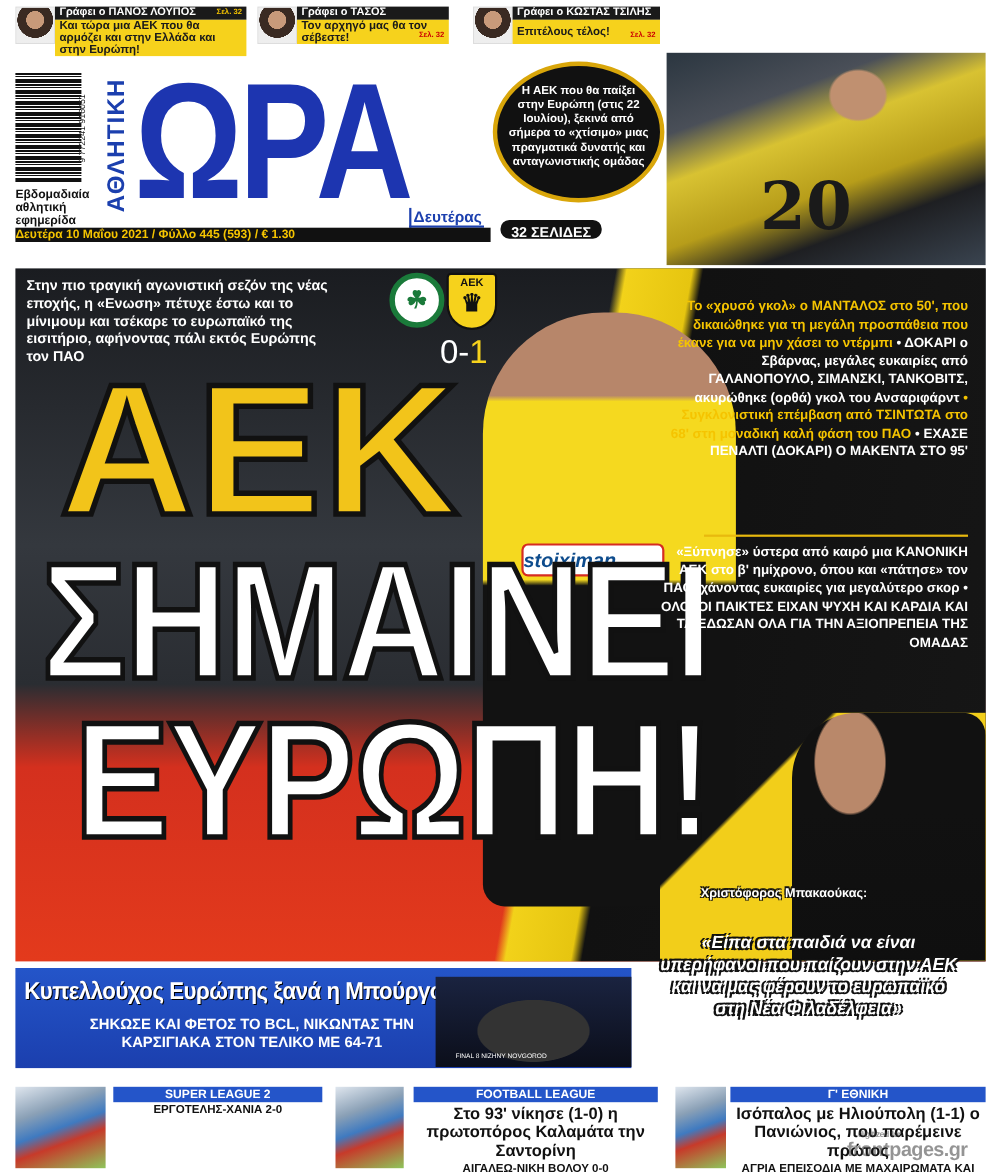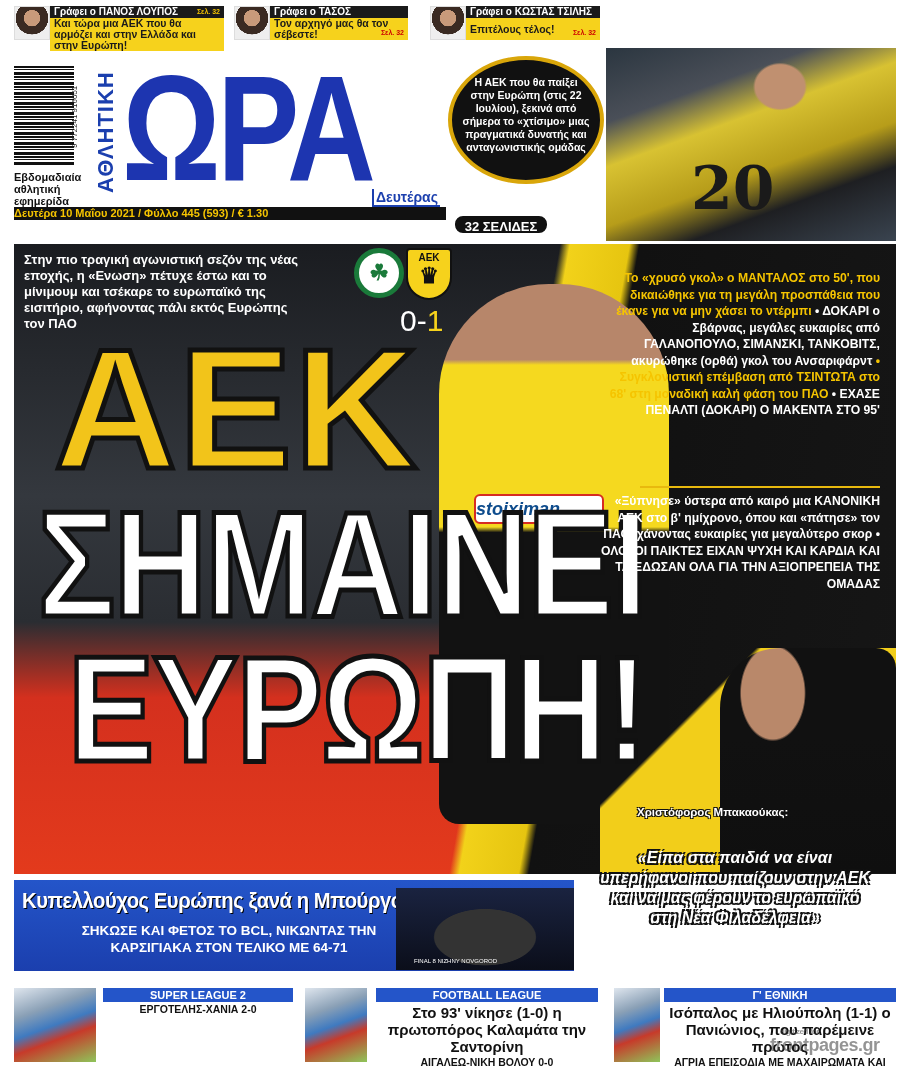--- a/index.html
+++ b/index.html
@@ -19,21 +19,21 @@
   .barcode { position: absolute; left: 14px; top: 66px; width: 60px; height: 100px;
     background: repeating-linear-gradient(180deg, #111 0 2px, #fff 2px 3px, #111 3px 4px, #fff 4px 6px, #111 6px 9px, #fff 9px 10px); }
   .barcode-num { position: absolute; left: 70px; top: 62px; writing-mode: vertical-rl; transform: rotate(180deg); font-size: 8px; color: #222; height: 110px; text-align: center; }
   .tagline { position: absolute; left: 14px; top: 171px; font-size: 11px; font-weight: bold; line-height: 12px; color: #111; width: 70px; }
   .athlitiki { position: absolute; left: 93px; top: 60px; writing-mode: vertical-rl; transform: rotate(180deg); font-size: 22px; font-weight: bold; color: #1b3fae; height: 145px; text-align: center; letter-spacing: 1px; }
   .logo { position: absolute; left: 122px; top: 48px; font-size: 150px; font-weight: bold; color: #1d35b0; line-height: 160px; letter-spacing: -4px; transform: scaleX(0.82); transform-origin: left; font-family: "Liberation Sans", sans-serif; }
   .deuteras { position: absolute; left: 372px; top: 189px; font-size: 14px; font-weight: bold; color: #1b3fae; border-left: 2px solid #1b3fae; border-bottom: 2px solid #1b3fae; padding: 0 2px; }
   .datebar { position: absolute; left: 14px; top: 207px; width: 432px; height: 13px; background: #111; color: #f5c400; font-size: 11px; font-weight: bold; line-height: 13px; }
 
   .bubble { position: absolute; left: 448px; top: 56px; width: 156px; height: 128px; border-radius: 50%; background: #111; border: 4px solid #d9a60a; color: #fff; font-size: 10.5px; font-weight: bold; text-align: center; line-height: 13px; padding: 16px 10px 0; }
-  .pages { position: absolute; left: 453px; top: 214px; width: 96px; height: 21px; background: #111; color: #fff; font-size: 13px; font-weight: bold; text-align: center; line-height: 21px; border-radius: 10px; border: 2px solid #fff; }
+  .pages { position: absolute; left: 453px; top: 198px; width: 96px; height: 21px; background: #111; color: #fff; font-size: 13px; font-weight: bold; text-align: center; line-height: 21px; border-radius: 10px; border: 2px solid #fff; }
   .top-photo { position: absolute; left: 606px; top: 48px; width: 290px; height: 193px;
     background: radial-gradient(ellipse at 60% 20%, #c09070 0 10%, transparent 11%),
                 linear-gradient(160deg, #2b3640 0%, #4a4f58 25%, #d8c232 40%, #b79d1a 60%, #1e1f22 75%, #3a4450 100%); }
   .top-photo .num { position: absolute; left: 85px; top: 105px; font-size: 60px; font-weight: bold; color: #1a1a1a; font-family: "DejaVu Serif", serif; }
 
   
   .hero { position: absolute; left: 14px; top: 244px; width: 882px; height: 630px;
     background:
       radial-gradient(ellipse at 61% 35%, #c59373 0 5%, transparent 6%),
       linear-gradient(100deg, transparent 55%, #f2d21a 56%, #e6c510 62%, #111 63%, #161616 100%),

